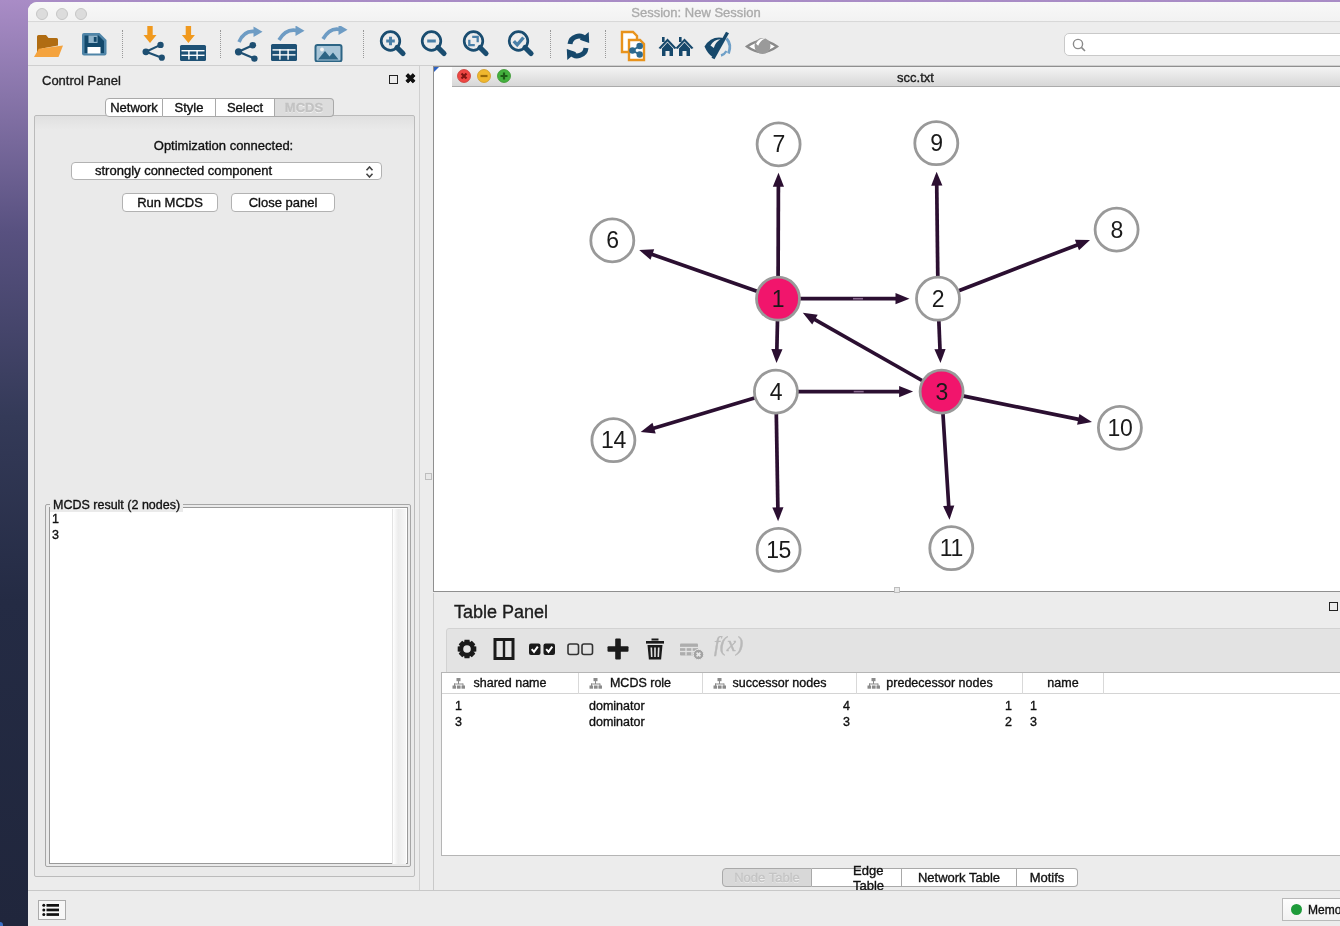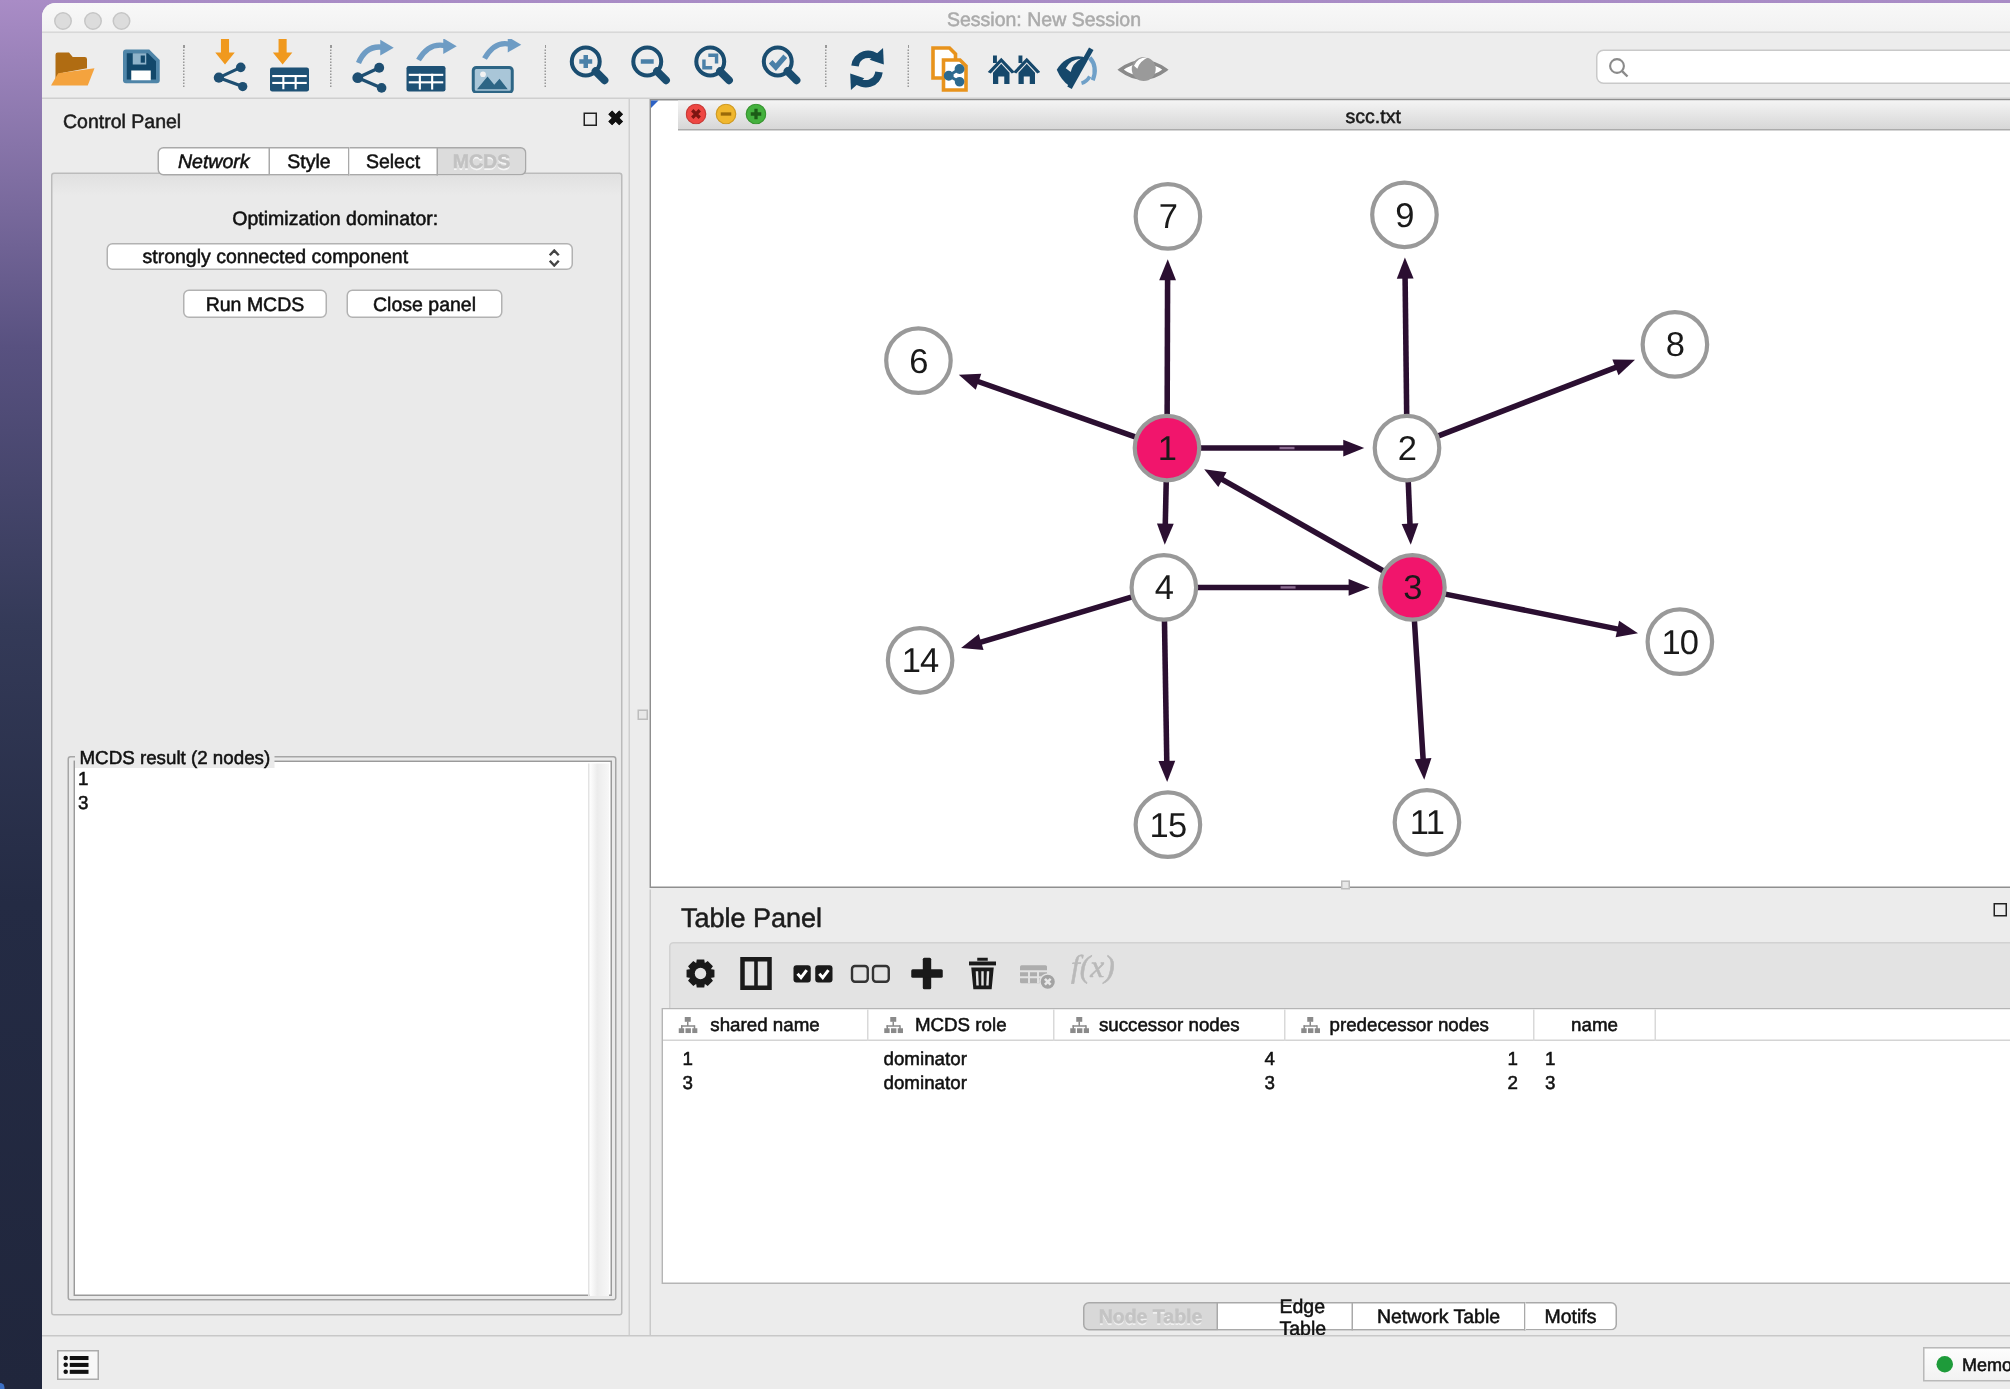--- a/index.html
+++ b/index.html
@@ -216,26 +216,26 @@
           <line x1="10.4" y1="10.4" x2="14" y2="14" stroke="#8a8a8a" stroke-width="1.6"></line>
         </svg>
       </div>
   </div>
   <div id="cpanel">
     <div id="cptitle">Control Panel</div>
     <div class="panhdr-sq" style="left:361px;"></div>
     <div class="panhdr-x" style="left:377px;">✖</div>
     <div id="cppane"></div>
     <div id="cptabs">
-      <div class="ctab" style="width:75px;font-style:italic;">Network</div>
+      <div class="ctab" style="width:58px;">Network</div>
       <div class="ctab" style="width:53px;">Style</div>
       <div class="ctab" style="width:59px;">Select</div>
       <div class="ctab sel" style="width:59px;font-weight:bold;">MCDS</div>
     </div>
-    <div id="optlabel">Optimization dominator:</div>
+    <div id="optlabel">Optimization connected:</div>
     <div id="combo">strongly connected component
       <svg style="position:absolute;right:7px;top:3px;" width="9" height="12" viewBox="0 0 9 12">
           <path d="M1.5 4.2 L4.5 1 L7.5 4.2 M1.5 7.8 L4.5 11 L7.5 7.8" stroke="#444" stroke-width="1.6" fill="none"></path>
         </svg>
     </div>
     <div class="btn" style="left:94px;width:96px;">Run MCDS</div>
     <div class="btn" style="left:203px;width:104px;">Close panel</div>
     <div id="groupbox">
       <div id="grouplabel">MCDS result (2 nodes)</div>
       <div id="mcdslist">1<br>3<div id="mcdsscroll"></div></div>
@@ -443,21 +443,21 @@
       </div>
       <div class="trow" style="top:41px;">
         <div class="tcell" style="left:13px;">3</div>
         <div class="tcell" style="left:147px;">dominator</div>
         <div class="tcell" style="left:261px;width:147px;text-align:right;">3</div>
         <div class="tcell" style="left:415px;width:155px;text-align:right;">2</div>
         <div class="tcell" style="left:588px;">3</div>
       </div>
     </div>
     <div id="btabs">
-      <div class="btab sel" style="width:90px;font-weight:bold;">Node Table</div>
+      <div class="btab sel" style="width:90px;">Node Table</div>
       <div class="btab" style="width:90px;padding-left:41px;">Edge Table</div>
       <div class="btab" style="width:115px;">Network Table</div>
       <div class="btab" style="width:61px;">Motifs</div>
     </div>
   </div>
   <div id="statusbar">
     <div id="listbtn"><svg width="26" height="18" viewBox="0 0 26 18">
           <g fill="#111">
             <rect x="7.5" y="3" width="12.5" height="2.7"></rect>
             <rect x="7.5" y="7.6" width="12.5" height="2.7"></rect>

